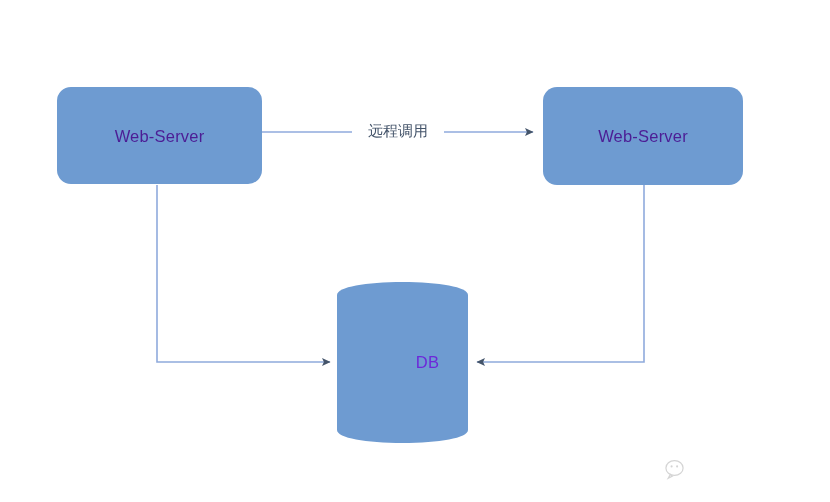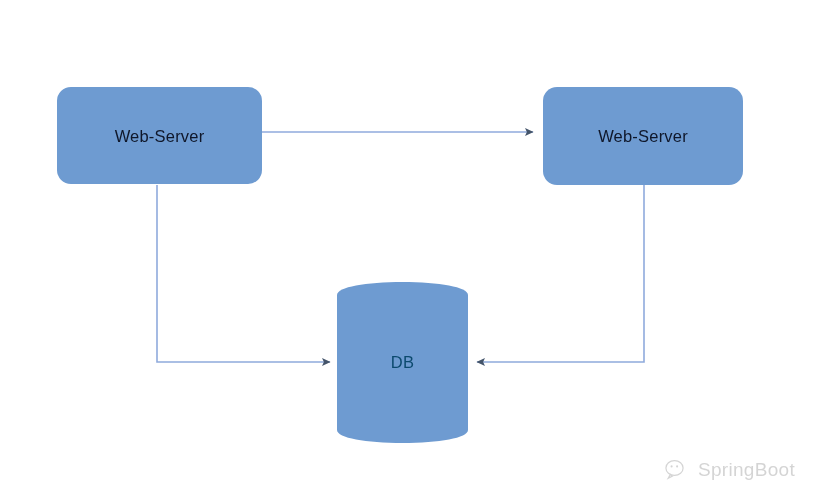--- a/index.html
+++ b/index.html
@@ -27,21 +27,21 @@
   
   .node-box {
     position: absolute;
     box-sizing: border-box;
     background: #6e9bd1;
     border-radius: 14px;
     display: flex;
     flex-direction: column;
     align-items: center;
     justify-content: center;
-    color: #0f172a;
+    color: #4c1d95;
     z-index: 3;
   }
   #box-user {
     left: 57px;
     top: 87px;
     width: 205px;
     height: 97px;
   }
   #box-order {
     left: 543px;
@@ -76,23 +76,24 @@
   }
   #db-label {
     position: absolute;
     left: 0;
     top: 0;
     width: 131px;
     height: 161px;
     display: flex;
     align-items: center;
     justify-content: center;
-    color: #0c4a6e;
+    color: #6d28d9;
     font-size: 16.5px;
     letter-spacing: 0.4px;
+    padding-left: 25px;
   }
   
   #edge-label-remote-call {
     position: absolute;
     left: 352px;
     top: 120px;
     width: 86px;
     text-align: center;
     font-size: 15px;
     line-height: 22px;
@@ -162,24 +163,24 @@
   </div>
 
   <div id="db-cylinder">
     <svg viewBox="0 0 131 161" xmlns="http://www.w3.org/2000/svg">
       <path d="M0,13 C0,5 29,0 65.5,0 C102,0 131,5 131,13
                L131,148 C131,156 102,161 65.5,161 C29,161 0,156 0,148 Z" fill="#6e9bd1"></path>
     </svg>
     <div id="db-label">DB</div>
   </div>
 
+  <div id="edge-label-remote-call">远程调用</div>
 
   <div id="watermark">
     <svg class="wm-icon" viewBox="0 0 26 22" xmlns="http://www.w3.org/2000/svg">
       <ellipse cx="9.5" cy="9" rx="8.6" ry="7.4" fill="none" stroke="#9a9a9a" stroke-width="1.2"></ellipse>
       <path d="M5.4,15.4 L3.2,19.2 L7.4,17.1 Z" fill="none" stroke="#9a9a9a" stroke-width="1.2"></path>
       <circle cx="6.6" cy="7.4" r="1.05" fill="#9a9a9a"></circle>
       <circle cx="12.1" cy="7.4" r="1.05" fill="#9a9a9a"></circle>
     </svg>
-    <span class="wm-text">SpringBoot</span>
   </div>
 
 </div>
 
 </body></html>

